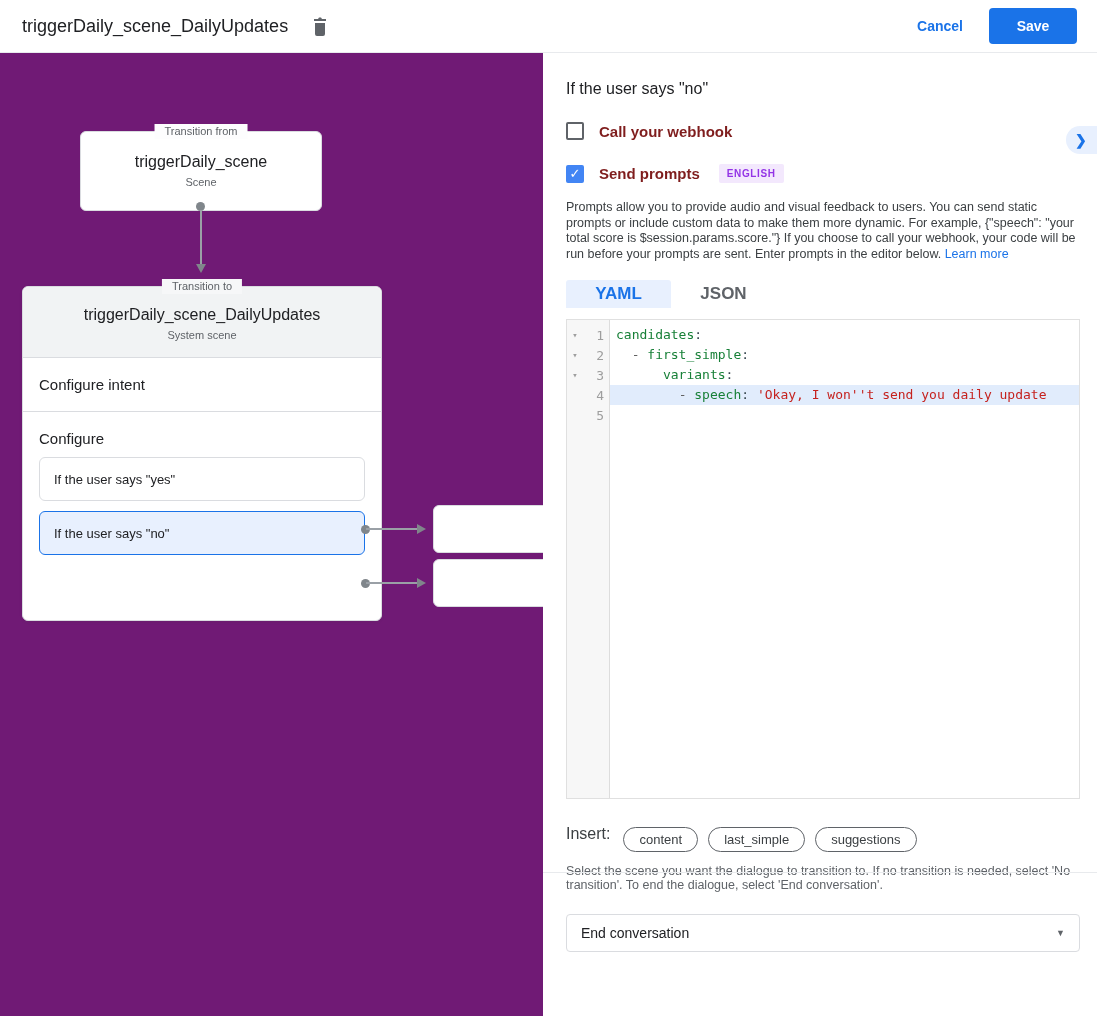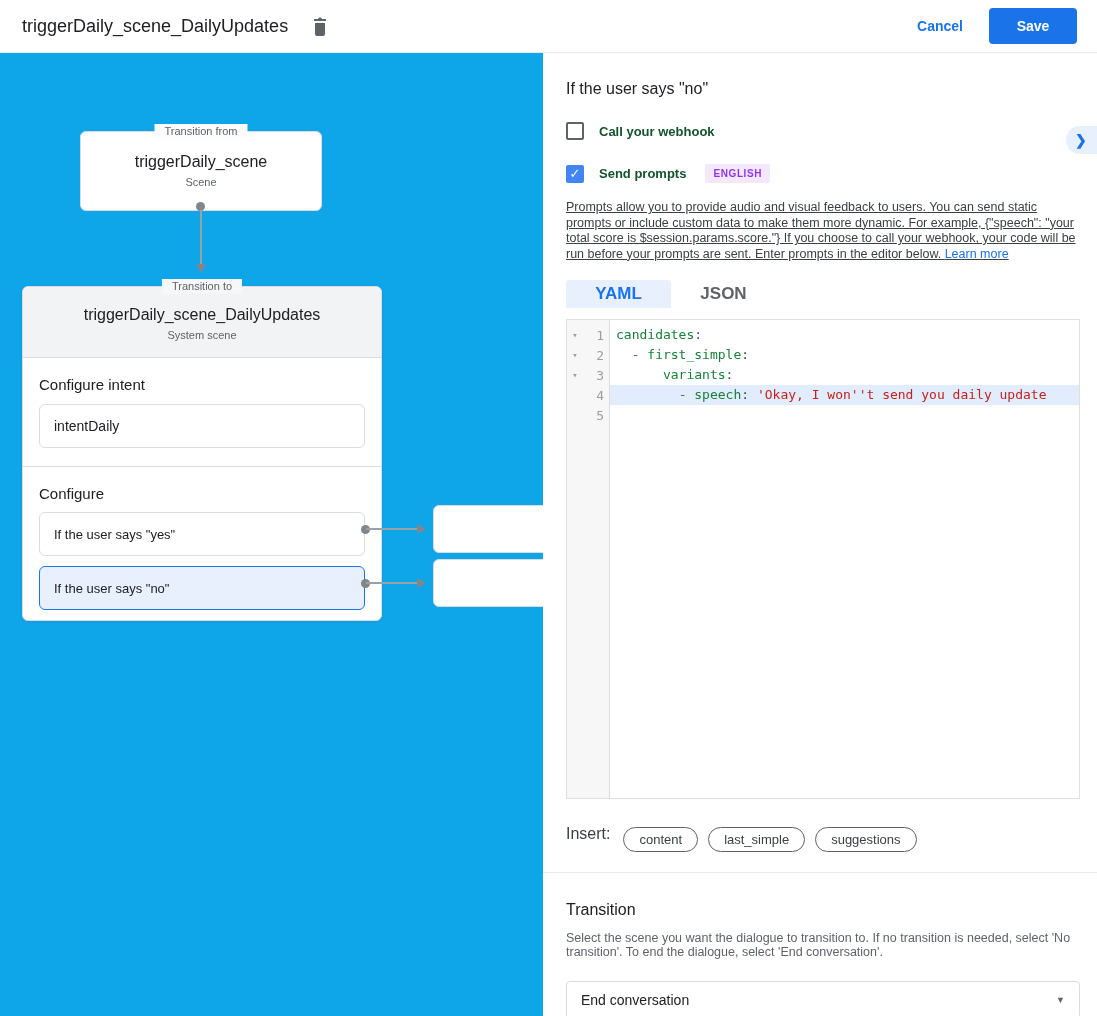--- a/index.html
+++ b/index.html
@@ -13,21 +13,21 @@
   .trash-btn { margin-left:18px; width:28px; height:28px; border:none; background:none; cursor:pointer;
                display:flex; align-items:center; justify-content:center; }
   .topbar-actions { margin-left:auto; display:flex; align-items:center; gap:26px; padding-right:4px; }
   .cancel-link { color:#1a73e8; font-size:14px; font-weight:bold; background:none; border:none; cursor:pointer; }
   .save-btn { background:#1a73e8; color:#fff; font-size:14px; font-weight:bold; border:none; border-radius:4px;
               width:88px; height:36px; cursor:pointer; }
 
   .main { display:flex; height:963px; }
 
   
-  .canvas { position:relative; width:543px; background:#0ea5e9; overflow:hidden; flex:none; }
+  .canvas { position:relative; width:543px; background:#701a75; overflow:hidden; flex:none; }
   .legend-box { position:absolute; background:#fff; border:1px solid #dadce0; border-radius:6px; }
   .legend { position:absolute; top:-8px; left:50%; transform:translateX(-50%); background:#fdfdfe;
             padding:0 10px; font-size:11px; color:#5f6368; white-space:nowrap; line-height:15px; }
   .from-box { left:80px; top:78px; width:242px; height:80px; text-align:center; }
   .from-name { margin-top:21px; font-size:16px; color:#202124; }
   .from-type { margin-top:5px; font-size:11px; color:#5f6368; }
 
   .conn-dot { position:absolute; width:9px; height:9px; border-radius:50%; background:#80868b; }
   .vline { position:absolute; left:200px; top:157px; width:2px; height:54px; background:#9aa0a6; }
   .arrow-down { position:absolute; left:196px; top:211px; width:0; height:0;
@@ -57,24 +57,24 @@
   .panel { position:relative; flex:1; background:#fff; padding:0 17px 0 23px; }
   .panel-title { margin-top:27px; font-size:16px; font-weight:normal; color:#202124; }
   .collapse-btn { position:absolute; right:0; top:73px; width:31px; height:28px; background:#e8f0fe;
                   border:none; border-radius:14px 0 0 14px; color:#1a73e8; font-size:14px; font-weight:bold;
                   cursor:pointer; padding-left:9px; text-align:left; }
   .check-row { display:flex; align-items:center; gap:15px; margin-top:24px; }
   .checkbox { width:18px; height:18px; border:2px solid #5f6368; border-radius:2px; background:#fff;
               flex:none; cursor:pointer; }
   .checkbox.checked { border-color:#4285f4; background:#4285f4; color:#fff; font-size:13px;
                       line-height:14px; text-align:center; }
-  .check-label { font-size:13px; font-weight:bold; color:#14532d; }
+  .check-label { font-size:15px; font-weight:bold; color:#7f1d1d; }
   .lang-badge { margin-left:4px; background:#f3e8fd; color:#9334e6; font-size:10px; font-weight:bold;
                 letter-spacing:.6px; padding:4px 8px; border-radius:2px; }
-  .desc { margin-top:17px; font-size:12.5px; line-height:15.6px; color:#3c4043; max-width:522px;text-decoration:underline; }
+  .desc { margin-top:17px; font-size:12.5px; line-height:15.6px; color:#3c4043; max-width:522px; }
   .learn-more { color:#1a73e8; text-decoration:none; cursor:pointer; }
 
   .tabs { display:flex; margin-top:18px; }
   .tab { width:105px; height:28px; display:flex; align-items:center; justify-content:center;
          font-size:17px; font-weight:bold; color:#5f6368; cursor:pointer; border-radius:3px 3px 0 0; }
   .tab.active { background:#e8f0fe; color:#1a73e8; }
 
   .editor { margin-top:11px; height:480px; border:1px solid #e0e0e0; display:flex;
             font-family:"DejaVu Sans Mono", monospace; font-size:13px; background:#fff; }
   .gutter { width:43px; background:#f7f7f7; border-right:1px solid #ddd; flex:none; padding-top:5px; }
@@ -133,21 +133,20 @@
     <div class="arrow-down"></div>
 
     <div class="legend-box to-card">
       <span class="legend" style="background:#f6f7f8;">Transition to</span>
       <div class="to-card-header">
         <div class="to-name">triggerDaily_scene_DailyUpdates</div>
         <div class="to-type">System scene</div>
       </div>
       <div class="card-section">
         <div class="section-label">Configure intent</div>
-        <div class="intent-field">intentDaily</div>
       </div>
       <div class="card-section">
         <div class="section-label">Configure</div>
         <div class="cond-row">If the user says "yes"</div>
         <div class="cond-row selected">If the user says "no"</div>
       </div>
     </div>
 
     <div class="conn-dot" style="left:361px; top:472px;"></div>
     <div class="hline" style="left:366px; top:475px; width:52px;"></div>
@@ -215,21 +214,20 @@
         </div>
     </div>
 
     <div class="insert-row">
       <span class="insert-label">Insert:</span>
       <span id="chips"><button class="chip" style="margin-right: 10px;">content</button><button class="chip" style="margin-right: 10px; margin-top: 12px;">last_simple</button><button class="chip" style="margin-right: 10px;">suggestions</button></span>
     </div>
 
     <div class="panel-divider"></div>
 
-    <h2 class="transition-title">Transition</h2>
     <p class="transition-desc">Select the scene you want the dialogue to transition to. If no transition is needed, select 'No transition'. To end the dialogue, select 'End conversation'.</p>
 
     <div class="dropdown">
       <span>End conversation</span>
       <span class="dd-caret">▼</span>
     </div>
   </div>
 </div>
 
 </body></html>

